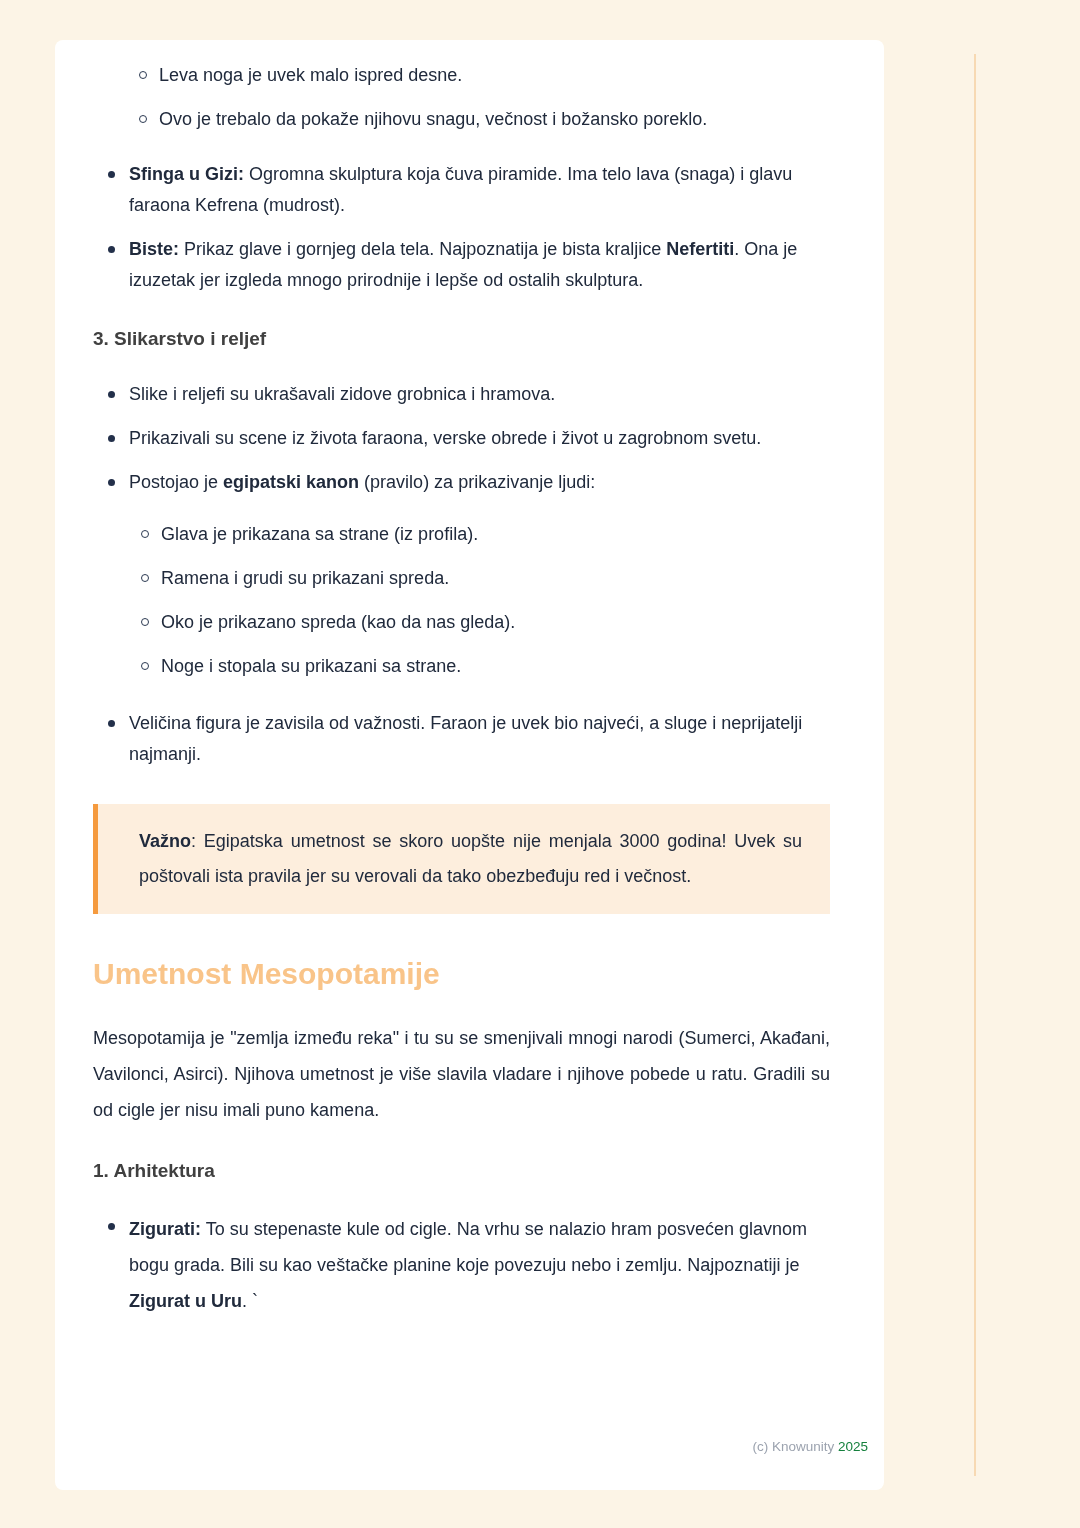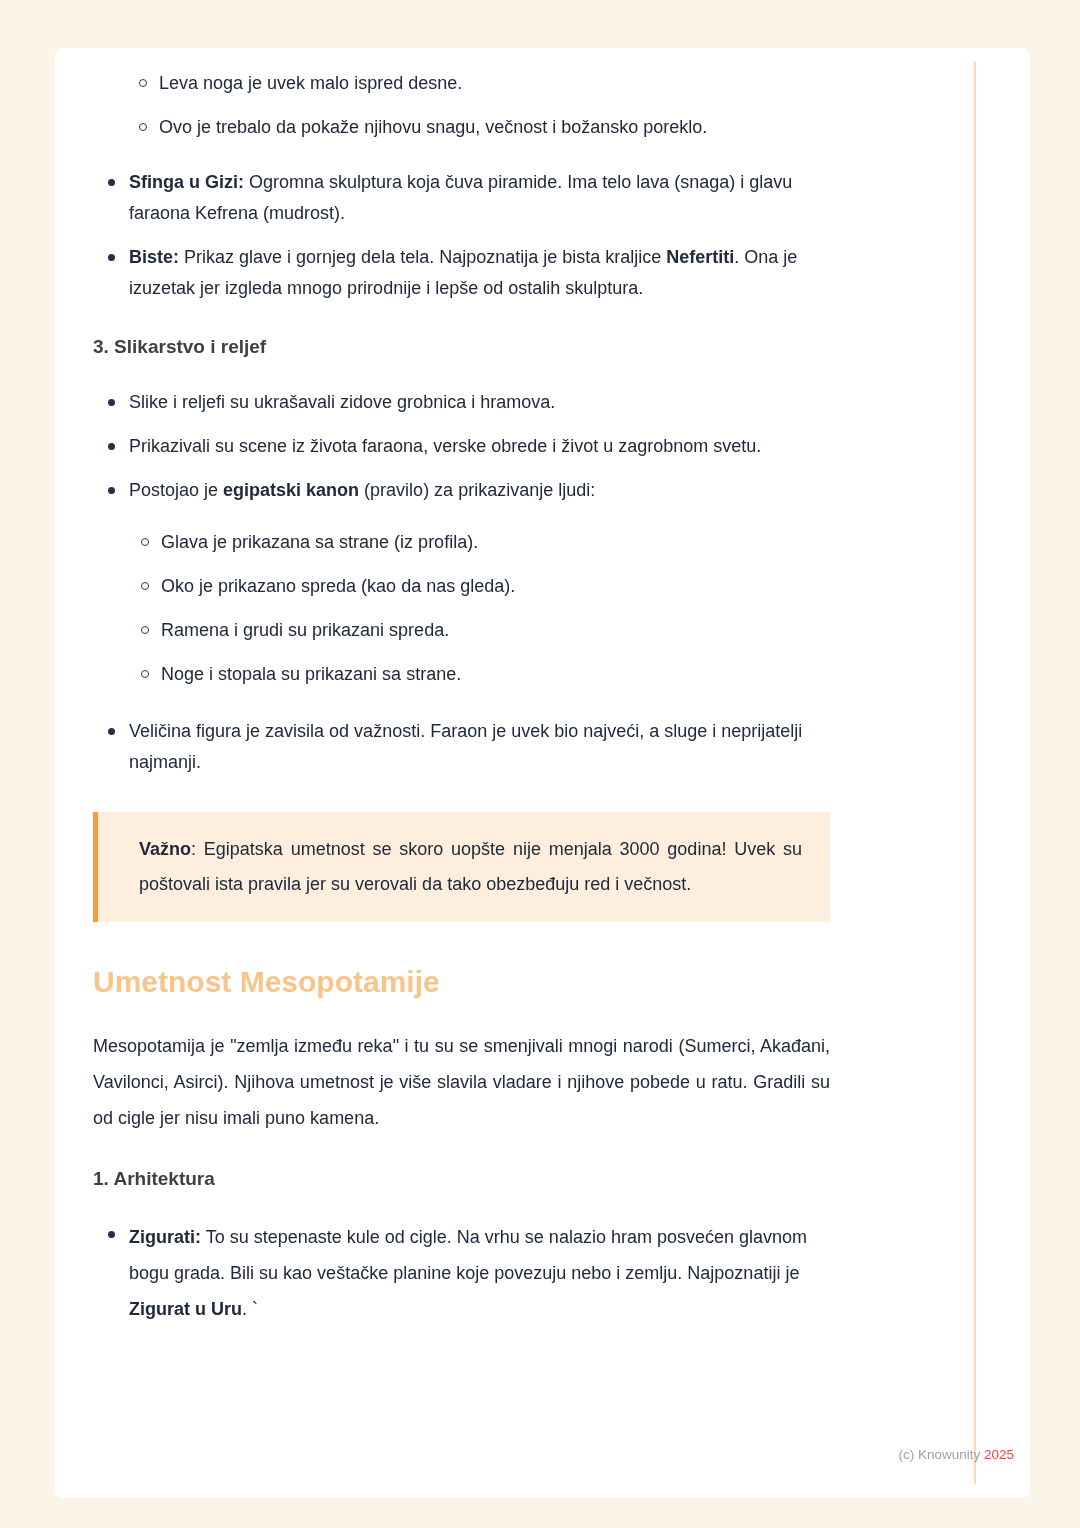--- a/index.html
+++ b/index.html
@@ -5,22 +5,22 @@
   html, body { margin: 0; padding: 0; }
   body {
     width: 1080px; height: 1528px;
     font-family: "Liberation Sans", sans-serif;
     background: #fcf4e6;
     color: #202a3c;
     overflow: hidden;
   }
   .canvas { position: relative; width: 1080px; height: 1528px; background: #fcf4e6; }
   .card {
-    position: absolute; left: 55px; top: 48px;
-    width: 975px; height: 1450px;
+    position: absolute; left: 55px; top: 40px;
+    width: 829px; height: 1450px;
     background: #ffffff; border-radius: 8px;
   }
   .vline {
     position: absolute; top: 14px; bottom: 14px;
     left: 919px; width: 2px;
     background: #f7d9b3; z-index: 0;
   }
   .content {
     position: relative; z-index: 1;
     padding: 20px 0 0 38px;
@@ -65,21 +65,21 @@
   }
   .para {
     margin: 0; text-align: justify;
     line-height: 36px;
   }
   .wide { line-height: 36px; }
   .footer {
     position: absolute; right: 16px; bottom: 36px;
     font-size: 13.5px; color: #9ca3af; z-index: 2;
   }
-  .footer .year { color: #ef4444; }
+  .footer .year { color: #15803d; }
 </style>
 </head>
 <body>
 
 <div class="canvas">
   <div class="card">
     <div class="vline"></div>
 
     <div class="content">
 
@@ -120,25 +120,25 @@
           <span class="mark disc"></span>
           <span class="txt">
             <p><span>Postojao je </span><span class="b">egipatski kanon</span><span> (pravilo) za prikazivanje ljudi:</span></p>
             <div class="nest">
               <div class="li">
                 <span class="mark circle"></span>
                 <span class="txt">Glava je prikazana sa strane (iz profila).</span>
               </div>
               <div class="li">
                 <span class="mark circle"></span>
-                <span class="txt">Oko je prikazano spreda (kao da nas gleda).</span>
+                <span class="txt">Ramena i grudi su prikazani spreda.</span>
               </div>
               <div class="li">
                 <span class="mark circle"></span>
-                <span class="txt">Ramena i grudi su prikazani spreda.</span>
+                <span class="txt">Oko je prikazano spreda (kao da nas gleda).</span>
               </div>
               <div class="li">
                 <span class="mark circle"></span>
                 <span class="txt">Noge i stopala su prikazani sa strane.</span>
               </div>
             </div>
           </span>
         </div>
         <div class="li mt10">
           <span class="mark disc"></span>

